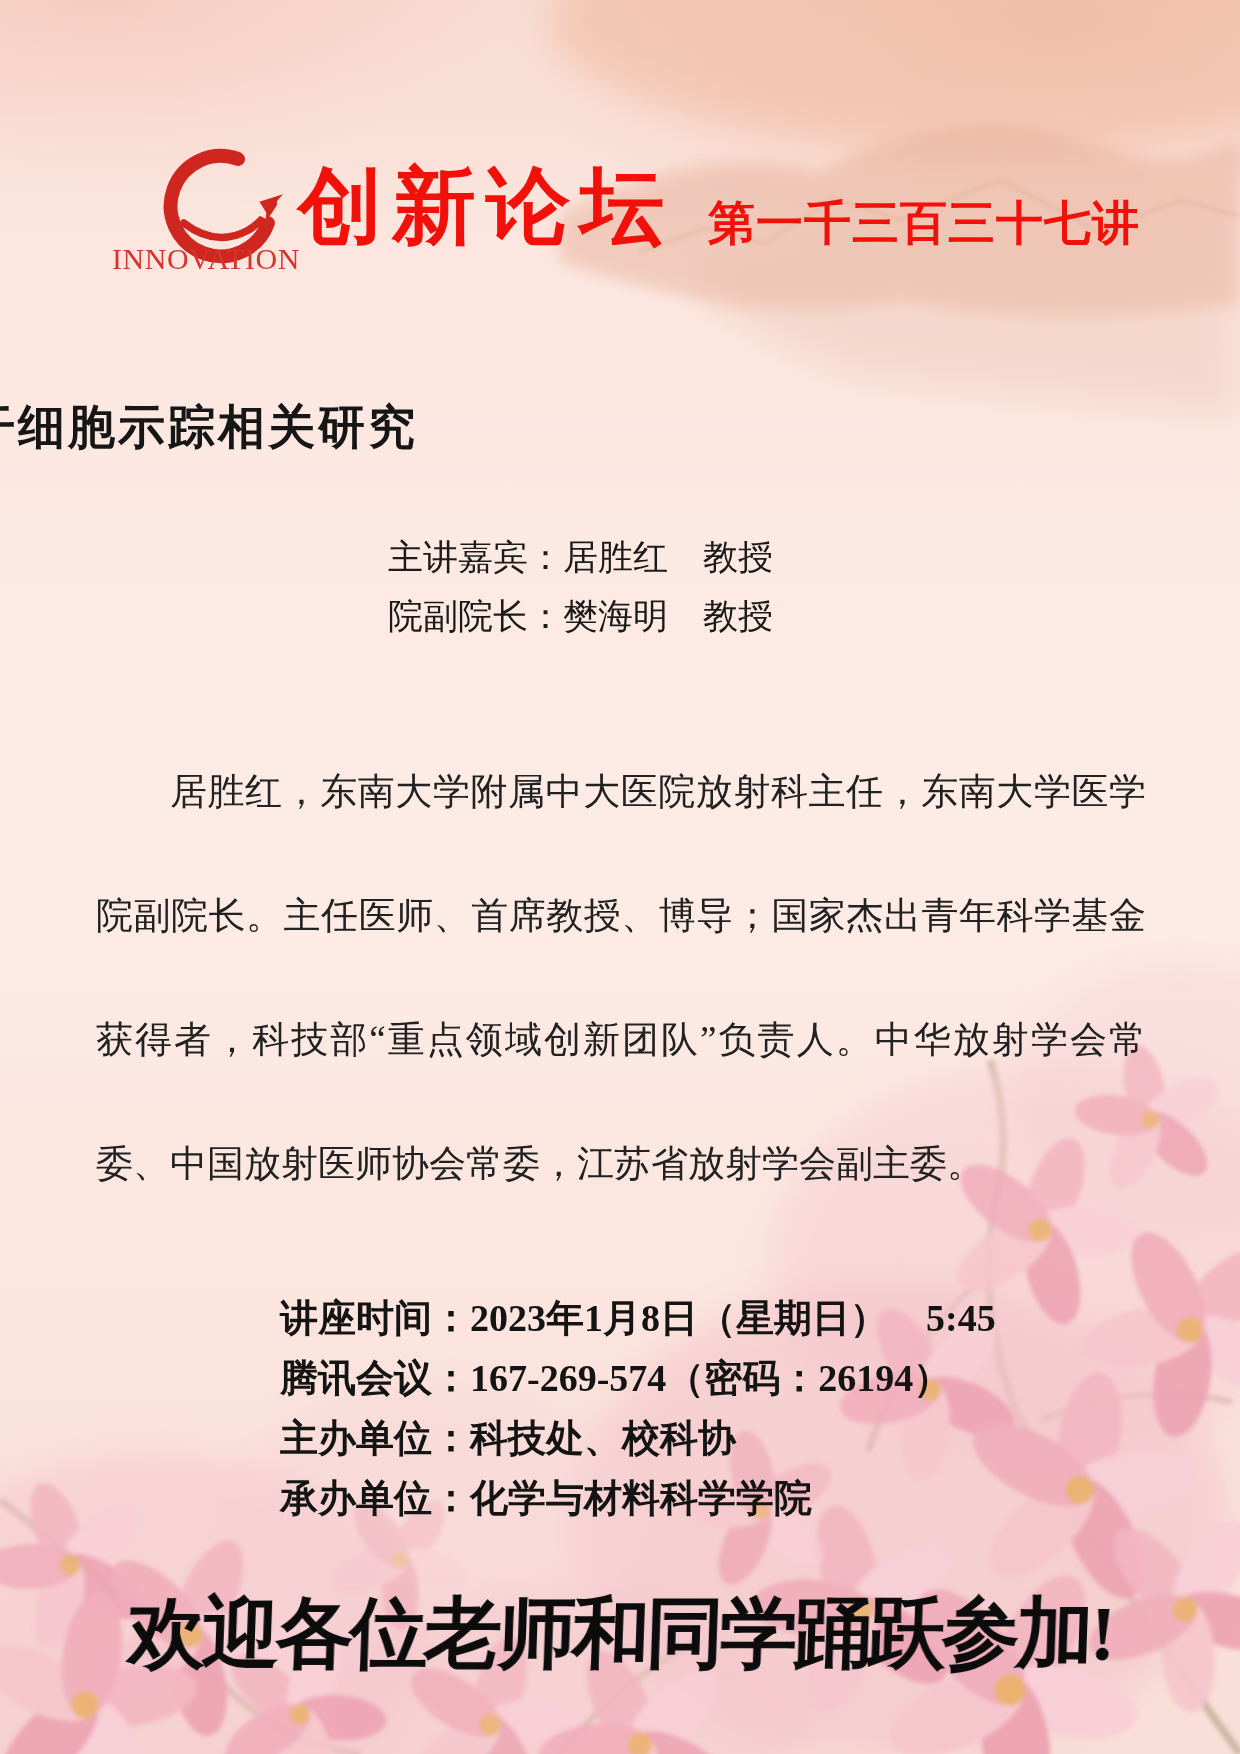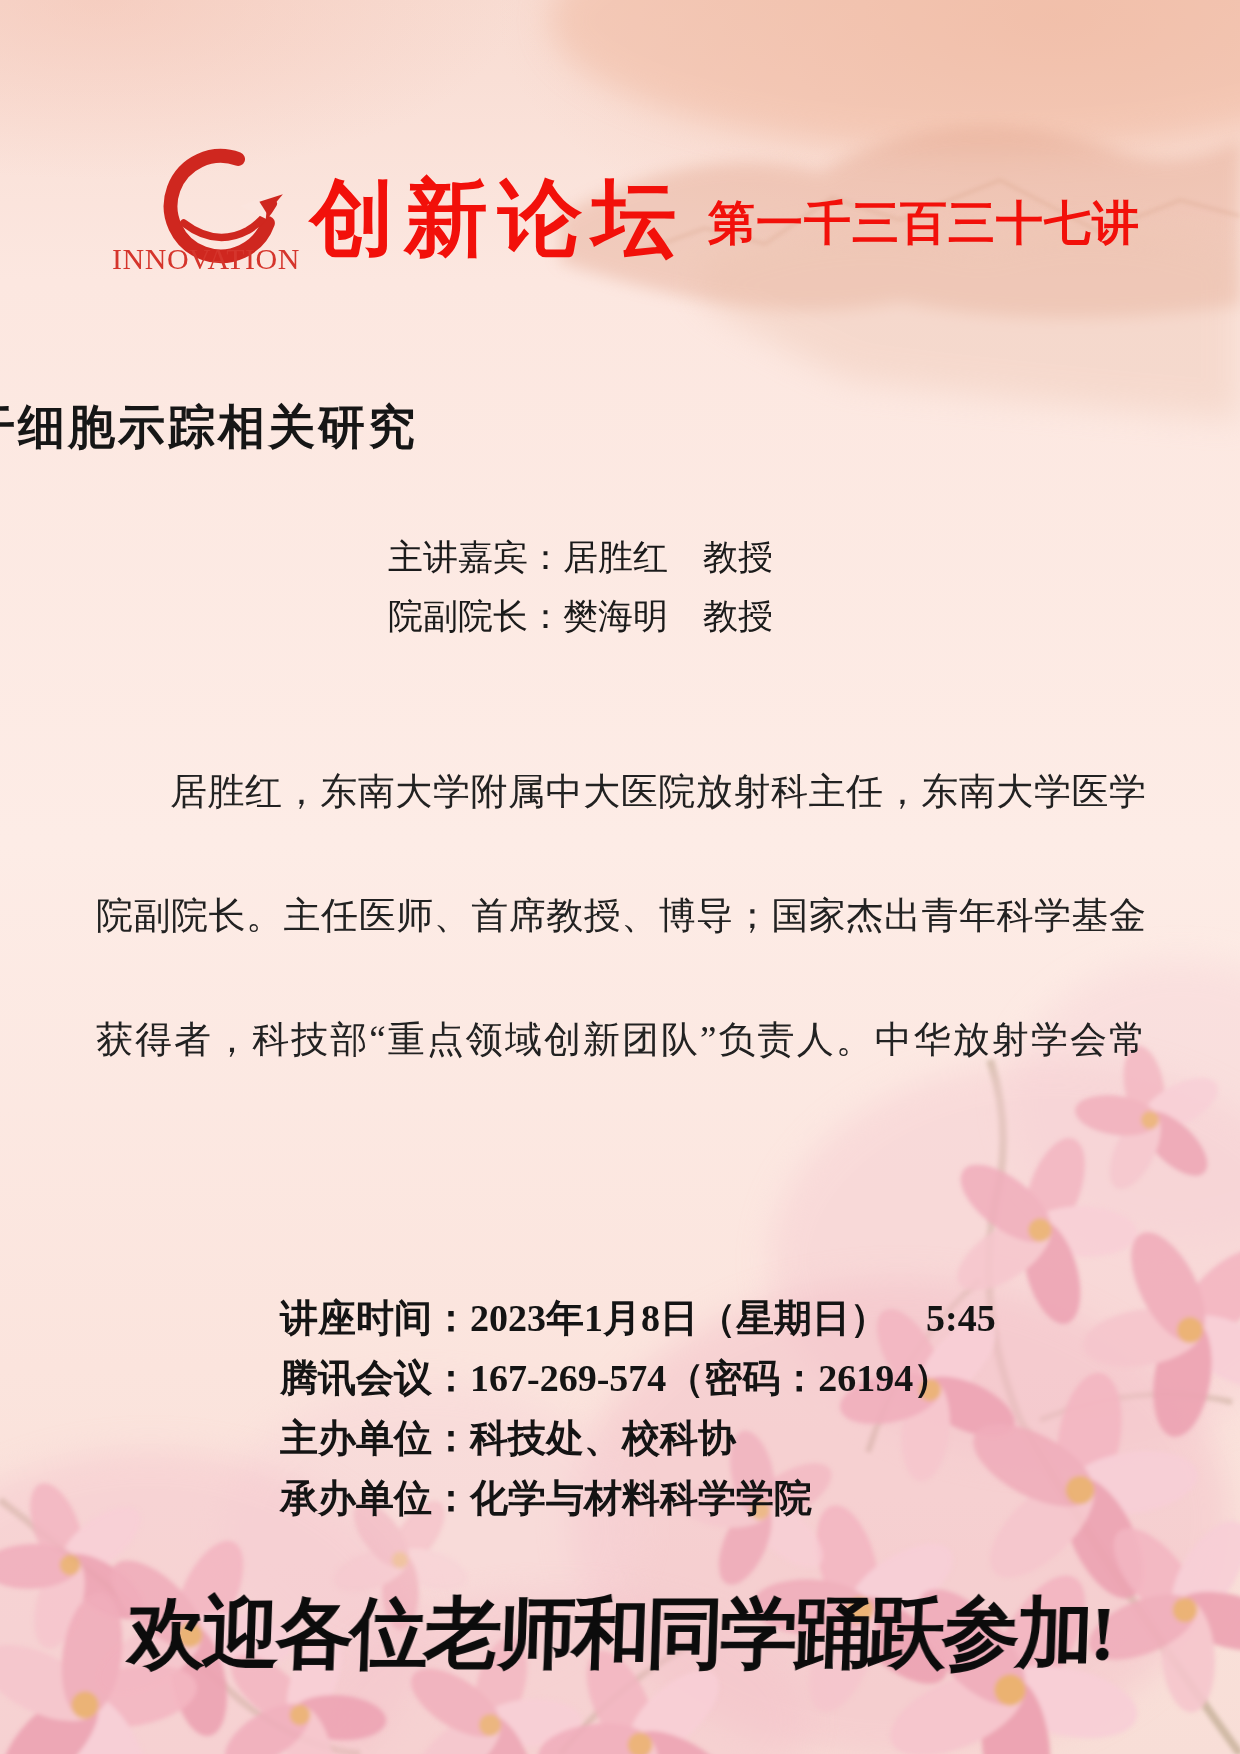--- a/index.html
+++ b/index.html
@@ -15,21 +15,21 @@
   .layer{position:absolute; z-index:2;}
 
   
   .logo-svg{position:absolute; left:156px; top:142px; width:130px; height:128px;}
   .logo-caption{
     position:absolute; left:98px; top:242px; width:216px; text-align:center;
     font-family:"Liberation Serif", serif; font-weight:400; font-size:30px;
     color:#d5352c; letter-spacing:0.5px;
   }
   .forum-title{
-    position:absolute; left:294px; top:156px; margin:16px;
+    position:absolute; left:294px; top:156px; margin:4px;
     font-family:"Liberation Sans", sans-serif; font-weight:900;
     font-size:84px; line-height:1.1; letter-spacing:10px; color:#f2100a;
   }
   .lecture-number{
     position:absolute; left:708px; top:197px;
     font-family:"Liberation Sans", sans-serif; font-weight:700;
     font-size:47px; line-height:1.1; color:#f2100a; letter-spacing:1px;
   }
 
   
@@ -158,20 +158,21 @@
 
   <div class="speakers layer">
     <div>主讲嘉宾：居胜红　教授</div>
     <div>院副院长：樊海明　教授</div>
   </div>
 
   <div class="bio layer">
     <p class="full first">居胜红，东南大学附属中大医院放射科主任，东南大学医学</p>
     <p class="full">院副院长。主任医师、首席教授、博导；国家杰出青年科学基金</p>
     <p class="full">获得者，科技部“重点领域创新团队”负责人。中华放射学会常</p>
+    <p class="last">委、中国放射医师协会常委，江苏省放射学会副主委。</p>
   </div>
 
   <div class="details layer">
     <div>讲座时间：2023年1月8日（星期日）　5:45</div>
     <div>腾讯会议：167-269-574（密码：26194）</div>
     <div>主办单位：科技处、校科协</div>
     <div>承办单位：化学与材料科学学院</div>
   </div>
 
   <div class="welcome layer">欢迎各位老师和同学踊跃参加!</div>

